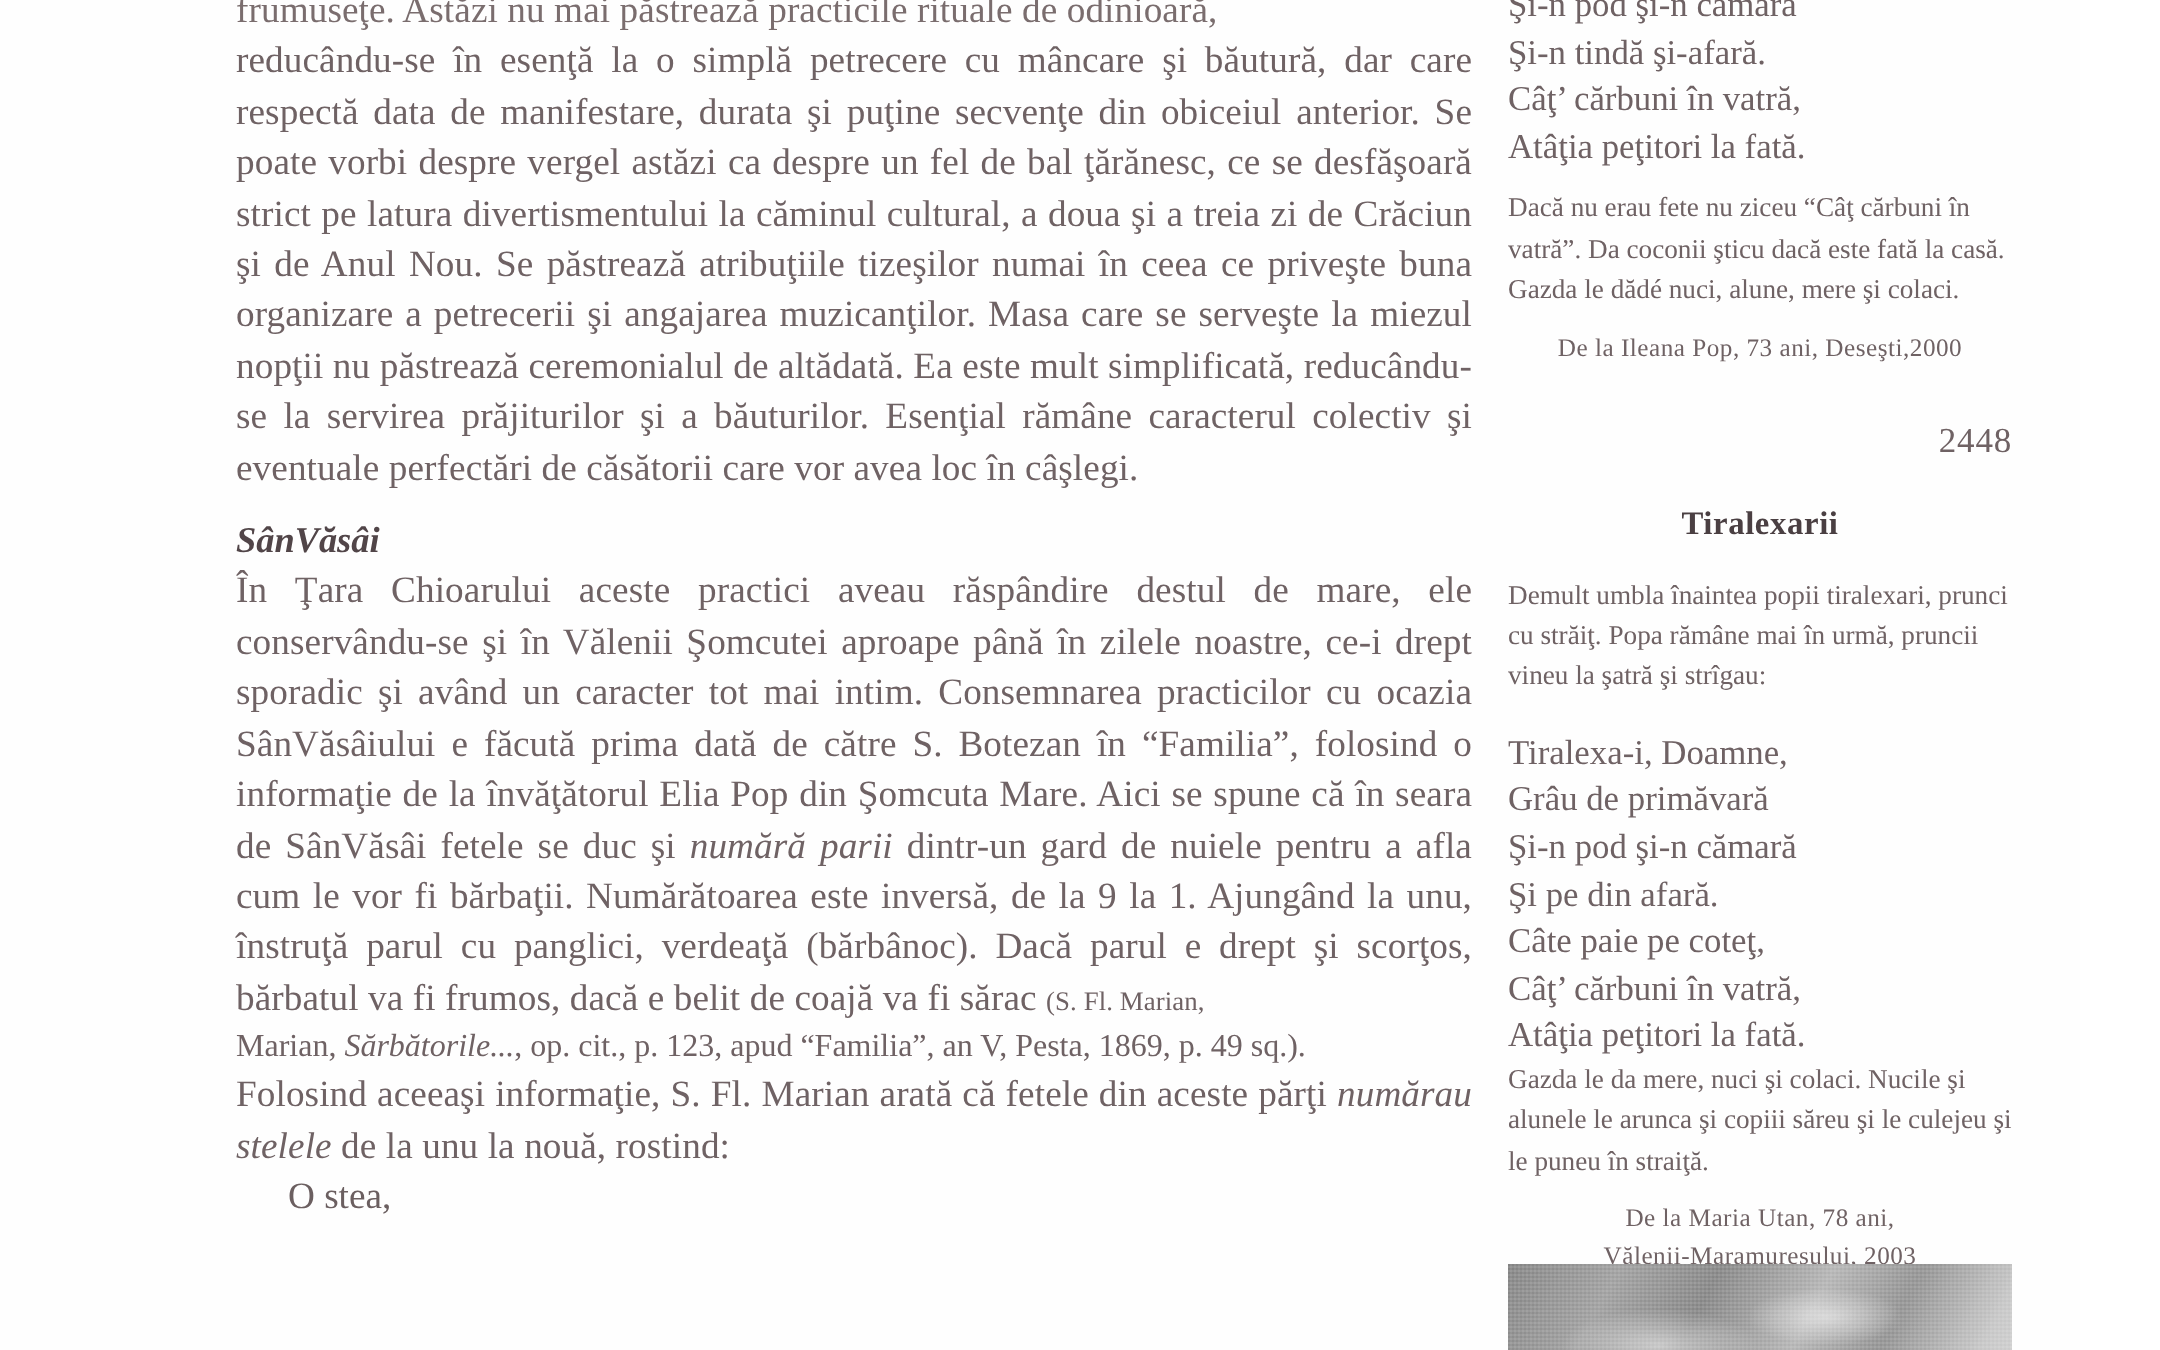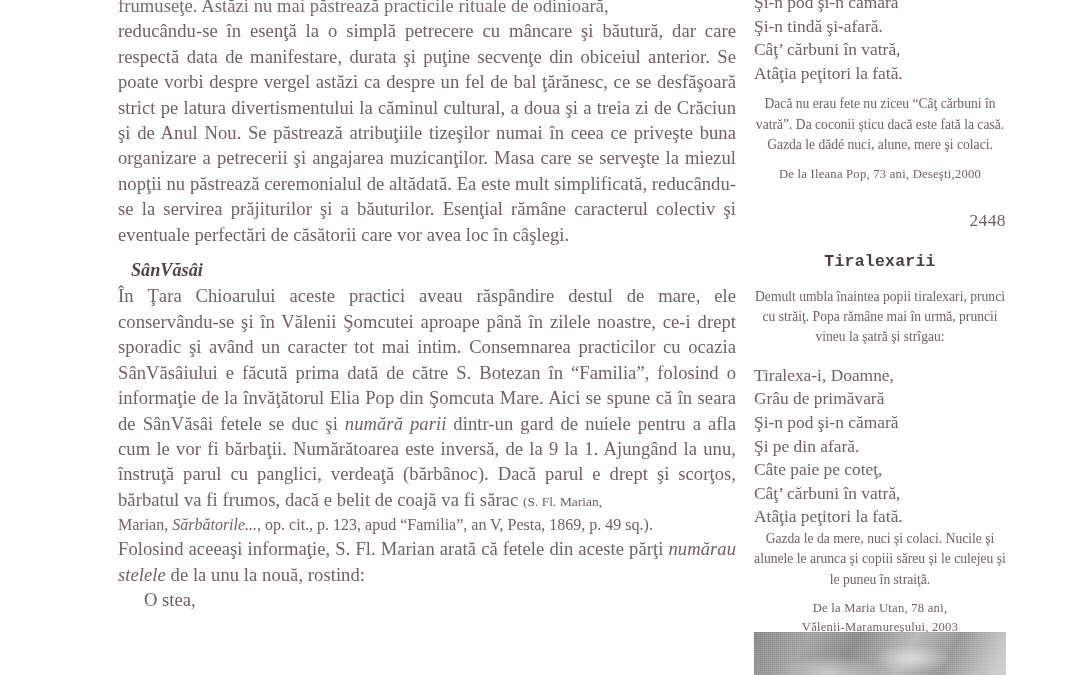--- a/index.html
+++ b/index.html
@@ -39,21 +39,21 @@
     letter-spacing: 0.05px;
   }
   .body-par.clipped-first {
     color: #7a6d6e;
   }
   .sec-head {
     font-size: 18.2px;
     line-height: 25.4px;
     font-weight: bold;
     font-style: italic;
-    margin: 11px 0 0 13px;
+    margin: 11px 0 0 0;
     color: #514548;
   }
   .cite-inline {
     font-size: 13.4px;
   }
   .cite-line {
     font-size: 16px;
     line-height: 22px;
     margin: 0;
     text-align: left;
@@ -79,21 +79,21 @@
     font-size: 17.4px;
     line-height: 23.6px;
     margin: 0;
     text-align: left;
     color: #6f6264;
   }
   .note-r {
     font-size: 13.6px;
     line-height: 20.4px;
     margin: 0;
-    text-align: center;
+    text-align: left;
     color: #6f6264;
   }
   .src-r {
     font-size: 12.6px;
     line-height: 19px;
     margin: 0;
     text-align: center;
     color: #6f6264;
     letter-spacing: 0.25px;
   }
@@ -104,21 +104,20 @@
     color: #6f6264;
     letter-spacing: 0.4px;
   }
   .song-title {
     font-size: 16.4px;
     font-weight: bold;
     text-align: center;
     margin: 0;
     color: #4a3f42;
     letter-spacing: 0.3px;
-    font-family: Liberation Mono, monospace;
   }
   .gap-sm { height: 9px; }
   .gap-md { height: 16px; }
   .gap-lg { height: 21px; }
   .gap-xl { height: 26px; }
 
   
   .photo-wrap {
     position: absolute;
     left: 754px;

